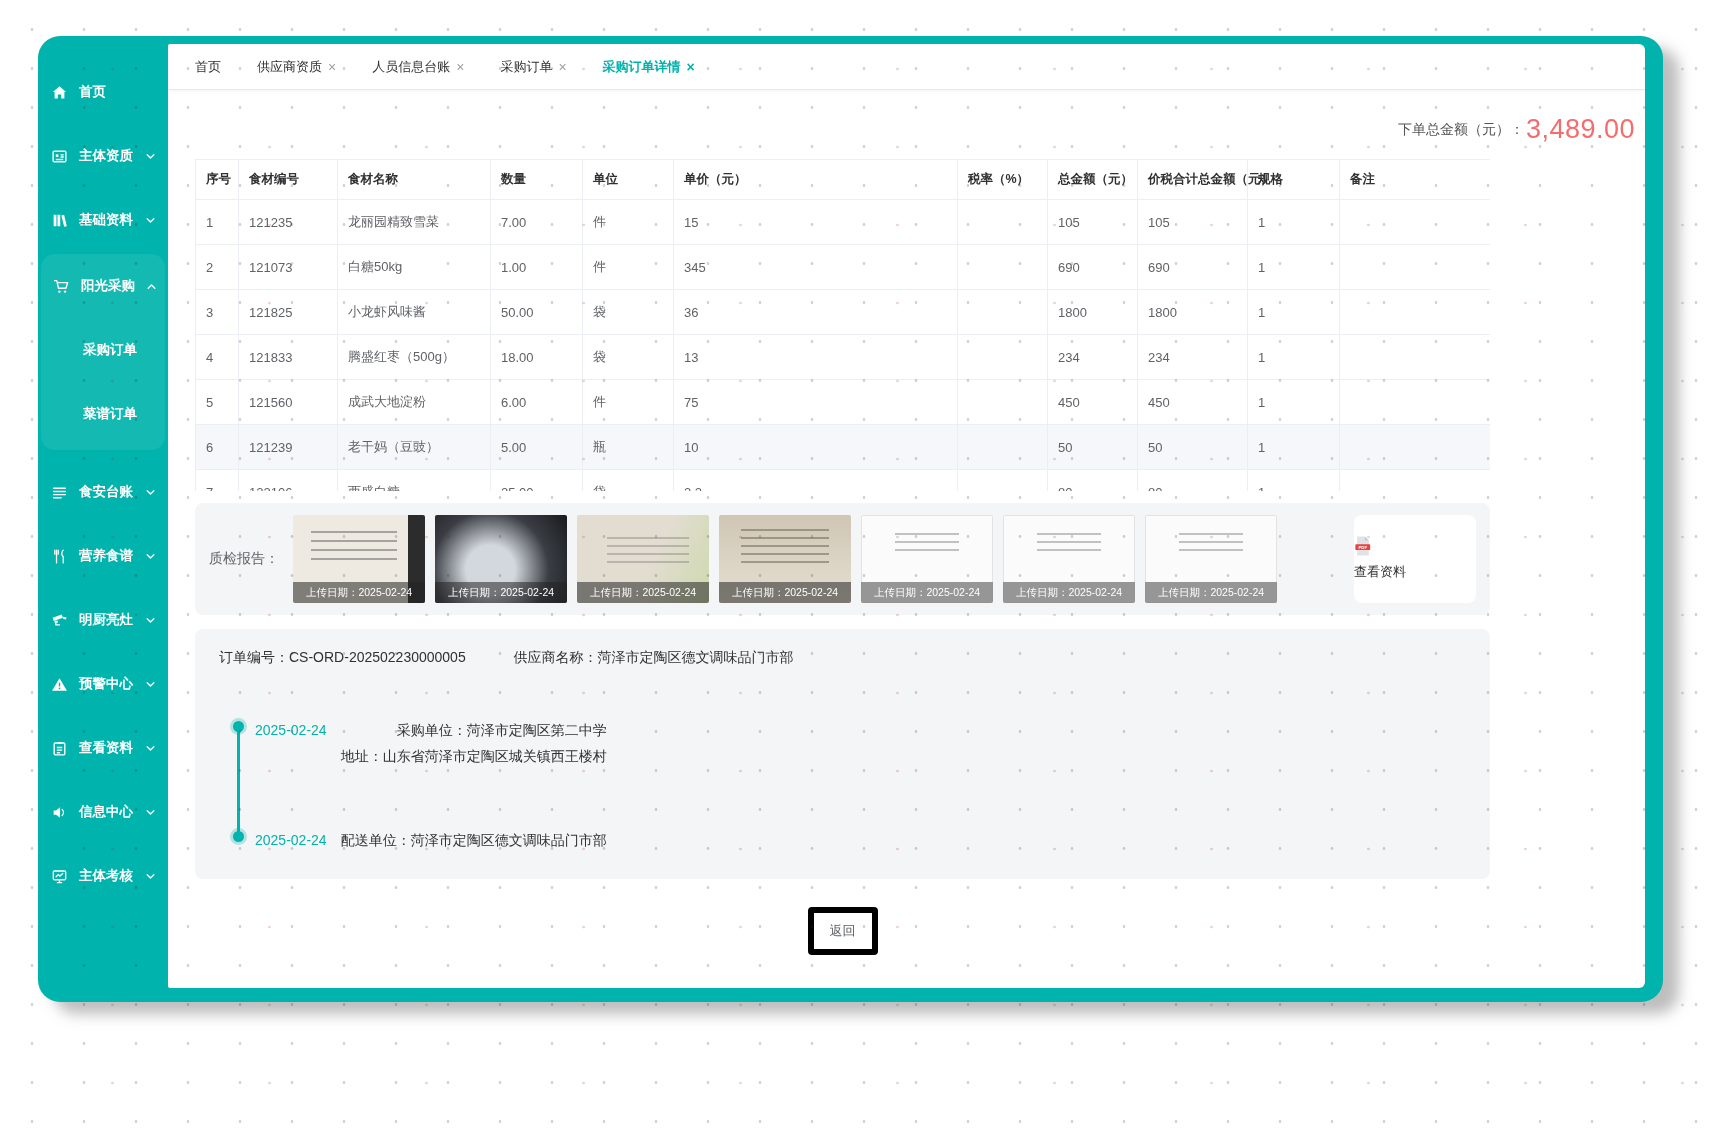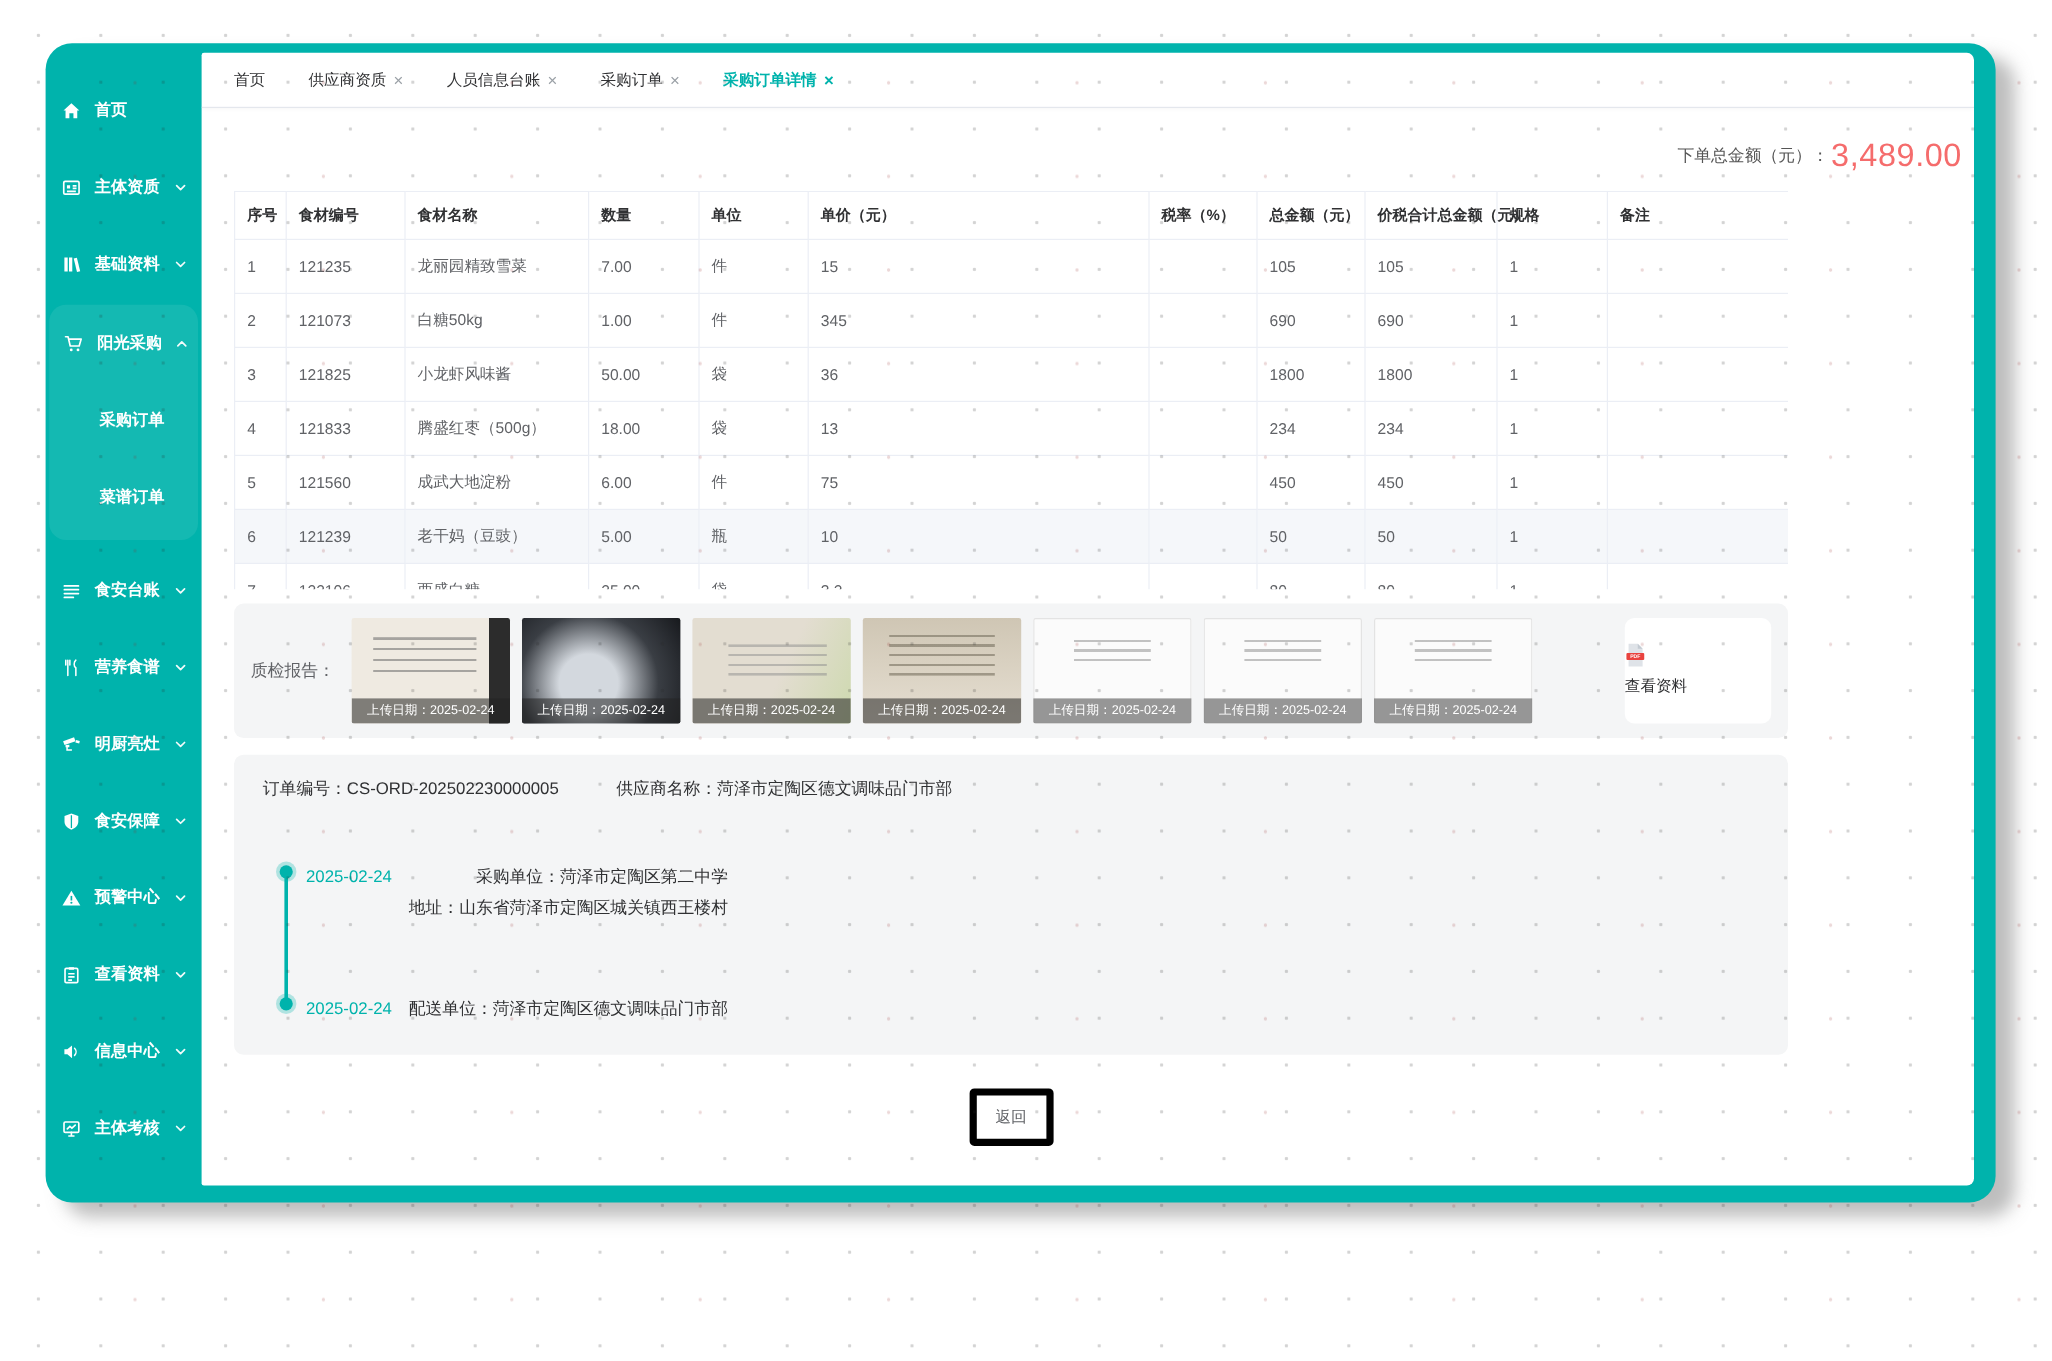--- a/index.html
+++ b/index.html
@@ -209,34 +209,20 @@
         <span class="lbl">明厨亮灶</span>
         <span class="chev">
           <svg width="11" height="11" viewBox="0 0 10 10">
             <path d="M2 3.4 L5 6.4 L8 3.4" stroke="#fff" stroke-width="1.3" fill="none" stroke-linecap="round" stroke-linejoin="round"></path>
           </svg>
         </span>
       </div>
       <div class="side-item">
         <span class="icon-wrap">
           <svg viewBox="0 0 16 16" width="17" height="17" fill="#fff">
-            <path d="M8 1.8l5.4 2v4.3c0 3.1-2.3 5.3-5.4 6.4-3.1-1.1-5.4-3.3-5.4-6.4V3.8z"></path>
-            <path d="M8 3.2v10" stroke="#00b3ac" stroke-width="1"></path>
-          </svg>
-        </span>
-        <span class="lbl">食安保障</span>
-        <span class="chev">
-          <svg width="11" height="11" viewBox="0 0 10 10">
-            <path d="M2 3.4 L5 6.4 L8 3.4" stroke="#fff" stroke-width="1.3" fill="none" stroke-linecap="round" stroke-linejoin="round"></path>
-          </svg>
-        </span>
-      </div>
-      <div class="side-item">
-        <span class="icon-wrap">
-          <svg viewBox="0 0 16 16" width="17" height="17" fill="#fff">
             <path d="M8 2.2L15 13.8H1z"></path>
             <rect x="7.35" y="6.2" width="1.3" height="3.6" fill="#00b3ac"></rect>
             <circle cx="8" cy="11.6" r=".85" fill="#00b3ac"></circle>
           </svg>
         </span>
         <span class="lbl">预警中心</span>
         <span class="chev">
           <svg width="11" height="11" viewBox="0 0 10 10">
             <path d="M2 3.4 L5 6.4 L8 3.4" stroke="#fff" stroke-width="1.3" fill="none" stroke-linecap="round" stroke-linejoin="round"></path>
           </svg>

